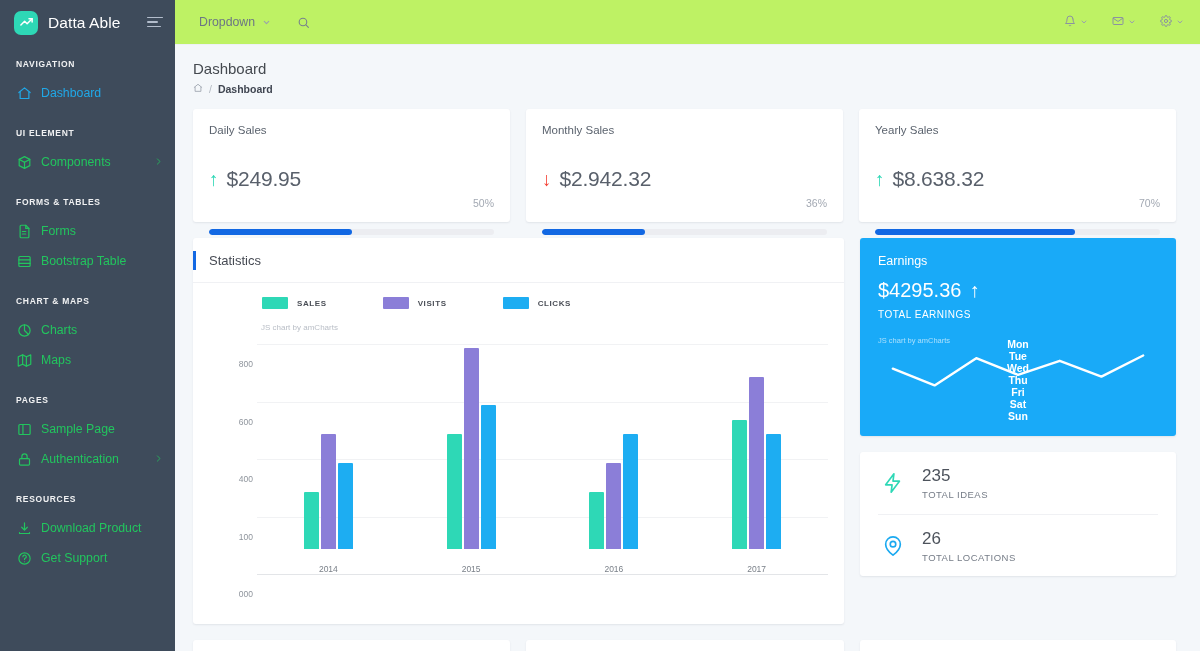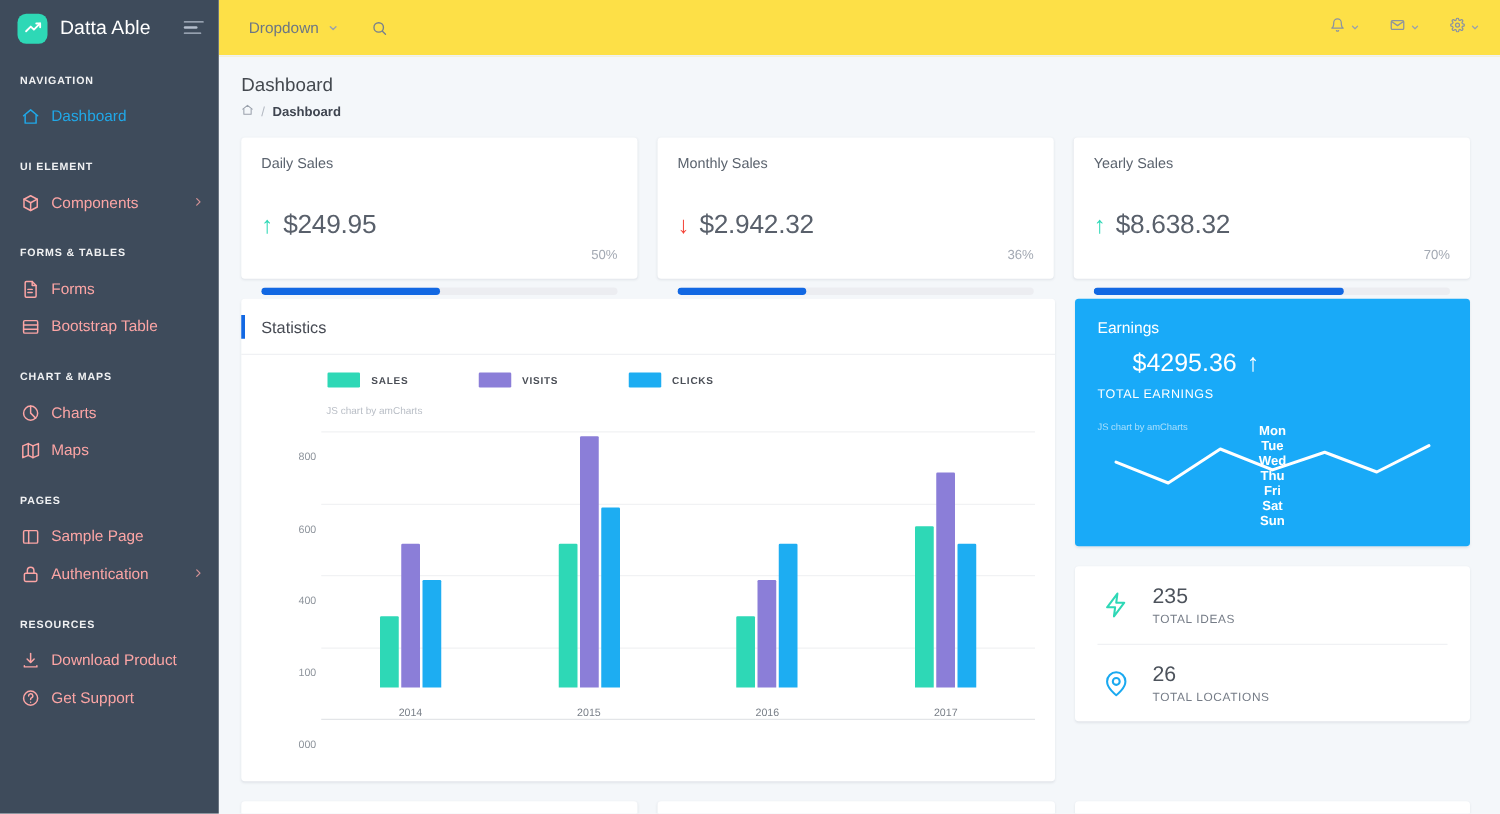--- a/index.html
+++ b/index.html
@@ -34,31 +34,31 @@
   .sb-burger i:nth-child(3){ width: 14px; }
 
   .sb-caption {
     color: #ffffff; font-size: 8.5px; font-weight: bold; letter-spacing: .7px;
     padding: 0 0 0 16px; margin-top: 20px; margin-bottom: 9px; text-transform: uppercase;
     opacity: .92;
   }
   .sb-caption.first { margin-top: 14px; }
   .sb-item {
     display: flex; align-items: center; height: 30px; padding: 0 12px 0 16px;
-    color: #fca5a5; font-size: 12.3px; cursor: pointer; position: relative;
+    color: #22c55e; font-size: 12.3px; cursor: pointer; position: relative;
   }
   .sb-item.active { color: #20a8e8; }
   .sb-ico { width: 16px; height: 16px; flex: 0 0 16px; display: flex; align-items: center; justify-content: center; margin-right: 9px; }
   .sb-ico svg { display: block; }
   .sb-arrow { margin-left: auto; opacity: .8; }
 
   
   .main { flex: 1; height: 651px; display: flex; flex-direction: column; background: #f4f7fa; overflow: hidden; }
   .topbar {
-    height: 45px; background: #fde047; display: flex; align-items: center;
+    height: 45px; background: #bef264; display: flex; align-items: center;
     padding: 0 16px 0 24px; flex: 0 0 45px; border-bottom: 1px solid #eef1f5;
   }
   .tb-drop { display: flex; align-items: center; color: #6c7684; font-size: 12.3px; cursor: pointer; }
   .tb-chev { margin-left: 7px; display: flex; }
   .tb-search { margin-left: 26px; cursor: pointer; display: flex; }
   .tb-right { margin-left: auto; display: flex; align-items: center; gap: 24px; }
   .tb-ritem { display: flex; align-items: center; cursor: pointer; color: #8b93a1; }
   .tb-ritem .tb-chev { margin-left: 4px; }
 
   .content { flex: 1; padding: 15px 24px 0 18px; overflow: hidden; }
@@ -110,21 +110,21 @@
   .grp { flex: 1; display: flex; align-items: flex-end; justify-content: center; gap: 2px; position: relative; }
   .bcol { width: 15px; border-radius: 1px 1px 0 0; }
   .xtick { position: absolute; bottom: 0; font-size: 8.5px; color: #7a8089; transform: translateX(-50%); }
 
   .earn {
     background: #19aaf8; border-radius: 3px; height: 198px; padding: 16px 18px 0 18px;
     color: #fff; margin-bottom: 16px; position: relative; overflow: hidden;
     box-shadow: 0 1px 2px rgba(57,70,92,.10);
   }
   .earn-t { font-size: 12.5px; margin-bottom: 11px; }
-  .earn-amt { font-size: 20px; display: flex; align-items: center; gap: 8px; margin-left: 28px; }
+  .earn-amt { font-size: 20px; display: flex; align-items: center; gap: 8px; }
   .earn-sub { font-size: 10px; letter-spacing: .5px; margin-top: 7px; }
   .earn-note { font-size: 7.5px; opacity: .62; margin-top: 16px; }
   .earn-chart { position: absolute; left: 12px; right: 12px; bottom: 38px; height: 50px; }
   .earn-days { position: absolute; left: 14px; right: 14px; bottom: 14px; display: flex; flex-direction: column; }
   .earn-days span { flex: 1; text-align: center; font-size: 10.5px; font-weight: bold; }
 
   .mini-card { padding: 0 18px; }
   .mini { display: flex; align-items: center; height: 62px; }
   .mini + .mini { border-top: 1px solid #f0f1f4; }
   .mini-ico { width: 30px; flex: 0 0 30px; display: flex; align-items: center; justify-content: center; margin-right: 14px; }

